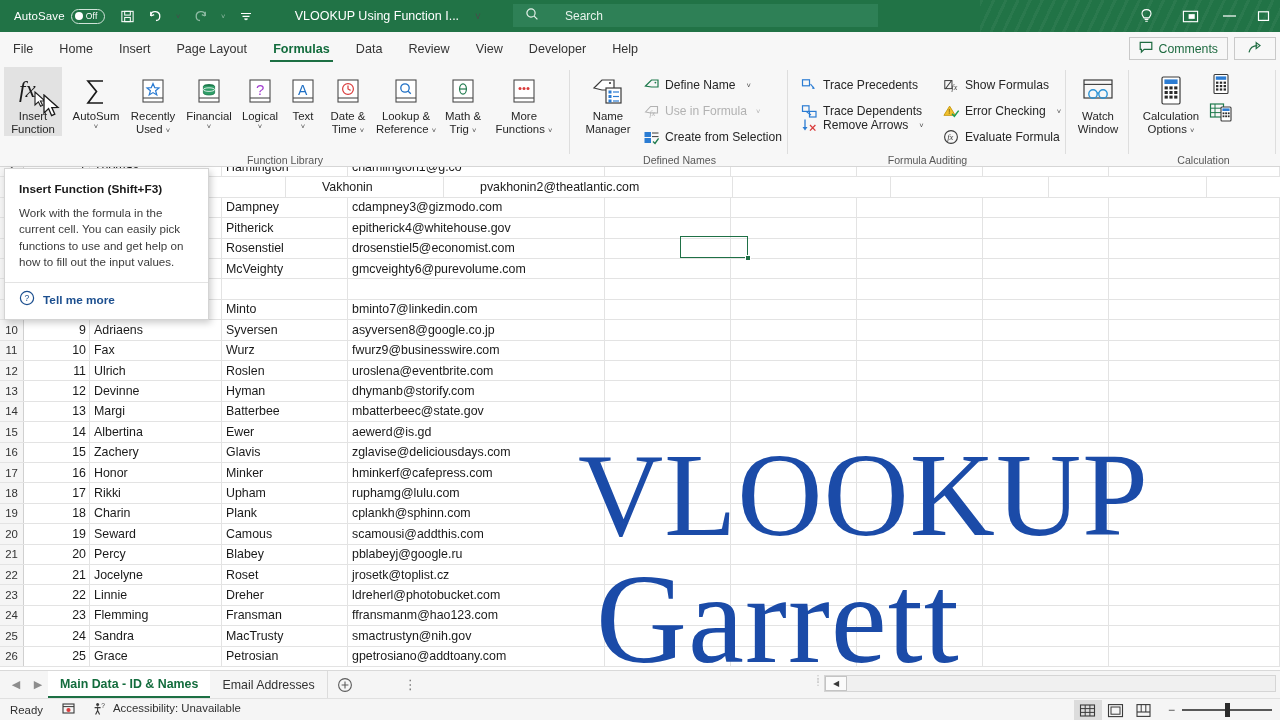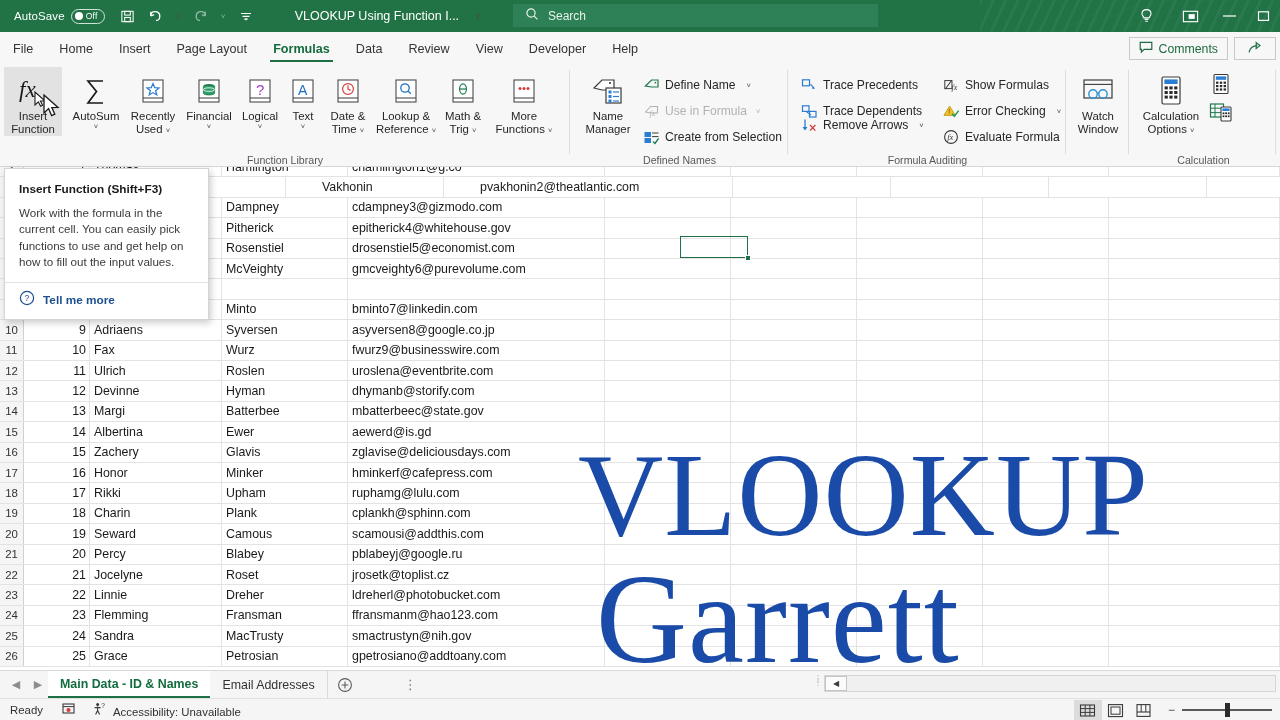--- a/index.html
+++ b/index.html
@@ -46,21 +46,21 @@
     color: #fff;
   }
   .tb-btn.small { width: 15px; }
   .tb-btn.disabled { color: #8fbba4; }
   .doc-title {
     margin-left: 36px; display: flex; align-items: center; gap: 16px;
     font-size: 12.5px; white-space: nowrap;
   }
   .search-box {
     position: absolute; left: 513px; top: 4px; width: 365px; height: 23px;
-    background: #2e8056; display: flex; align-items: center; gap: 9px;
+    background: #2e8056; display: flex; align-items: center; gap: 26px;
     padding-left: 12px;
   }
   .search-box .ph { font-size: 12px; color: #e7f2eb; }
   .right-icons {
     position: absolute; right: 0; top: 0; height: 32px;
     display: flex; align-items: center;
   }
   .right-icons .ri {
     width: 44px; height: 32px; display: flex; align-items: center; justify-content: center;
     color: #fff;
@@ -234,21 +234,21 @@
     font-size: 8px; color: #3a3a3a;
   }
   .dotgrip { position: absolute; left: 814px; top: 677px; color: #a2a2a2; font-size: 8px; line-height: 4px; }
 
   
   .statusbar {
     position: absolute; left: 0; top: 698px; width: 1280px; height: 22px;
     background: #f5f5f5; border-top: 1px solid #e0e0e0;
     display: flex; align-items: center;
   }
-  .st-item { display: flex; align-items: flex-end; gap: 6px; font-size: 11.4px; color: #303030; }
+  .st-item { display: flex; align-items: flex-start; gap: 6px; font-size: 11.4px; color: #303030; }
   .st-right { position: absolute; right: 0; top: 0; height: 22px; display: flex; align-items: center; }
   .viewbtn {
     width: 28px; height: 20px; display: flex; align-items: center; justify-content: center;
     color: #3a3a3a;
   }
   .viewbtn.on { background: #dcdcdc; }
   .zoomwrap { display: flex; align-items: center; gap: 7px; margin-left: 10px; margin-right: 8px; }
   .zoomtrack { position: relative; width: 90px; height: 1.6px; background: #595959; }
   .zoomtrack .knb {
     position: absolute; left: 43px; top: -6px; width: 5px; height: 14px; background: #2b2b2b;

